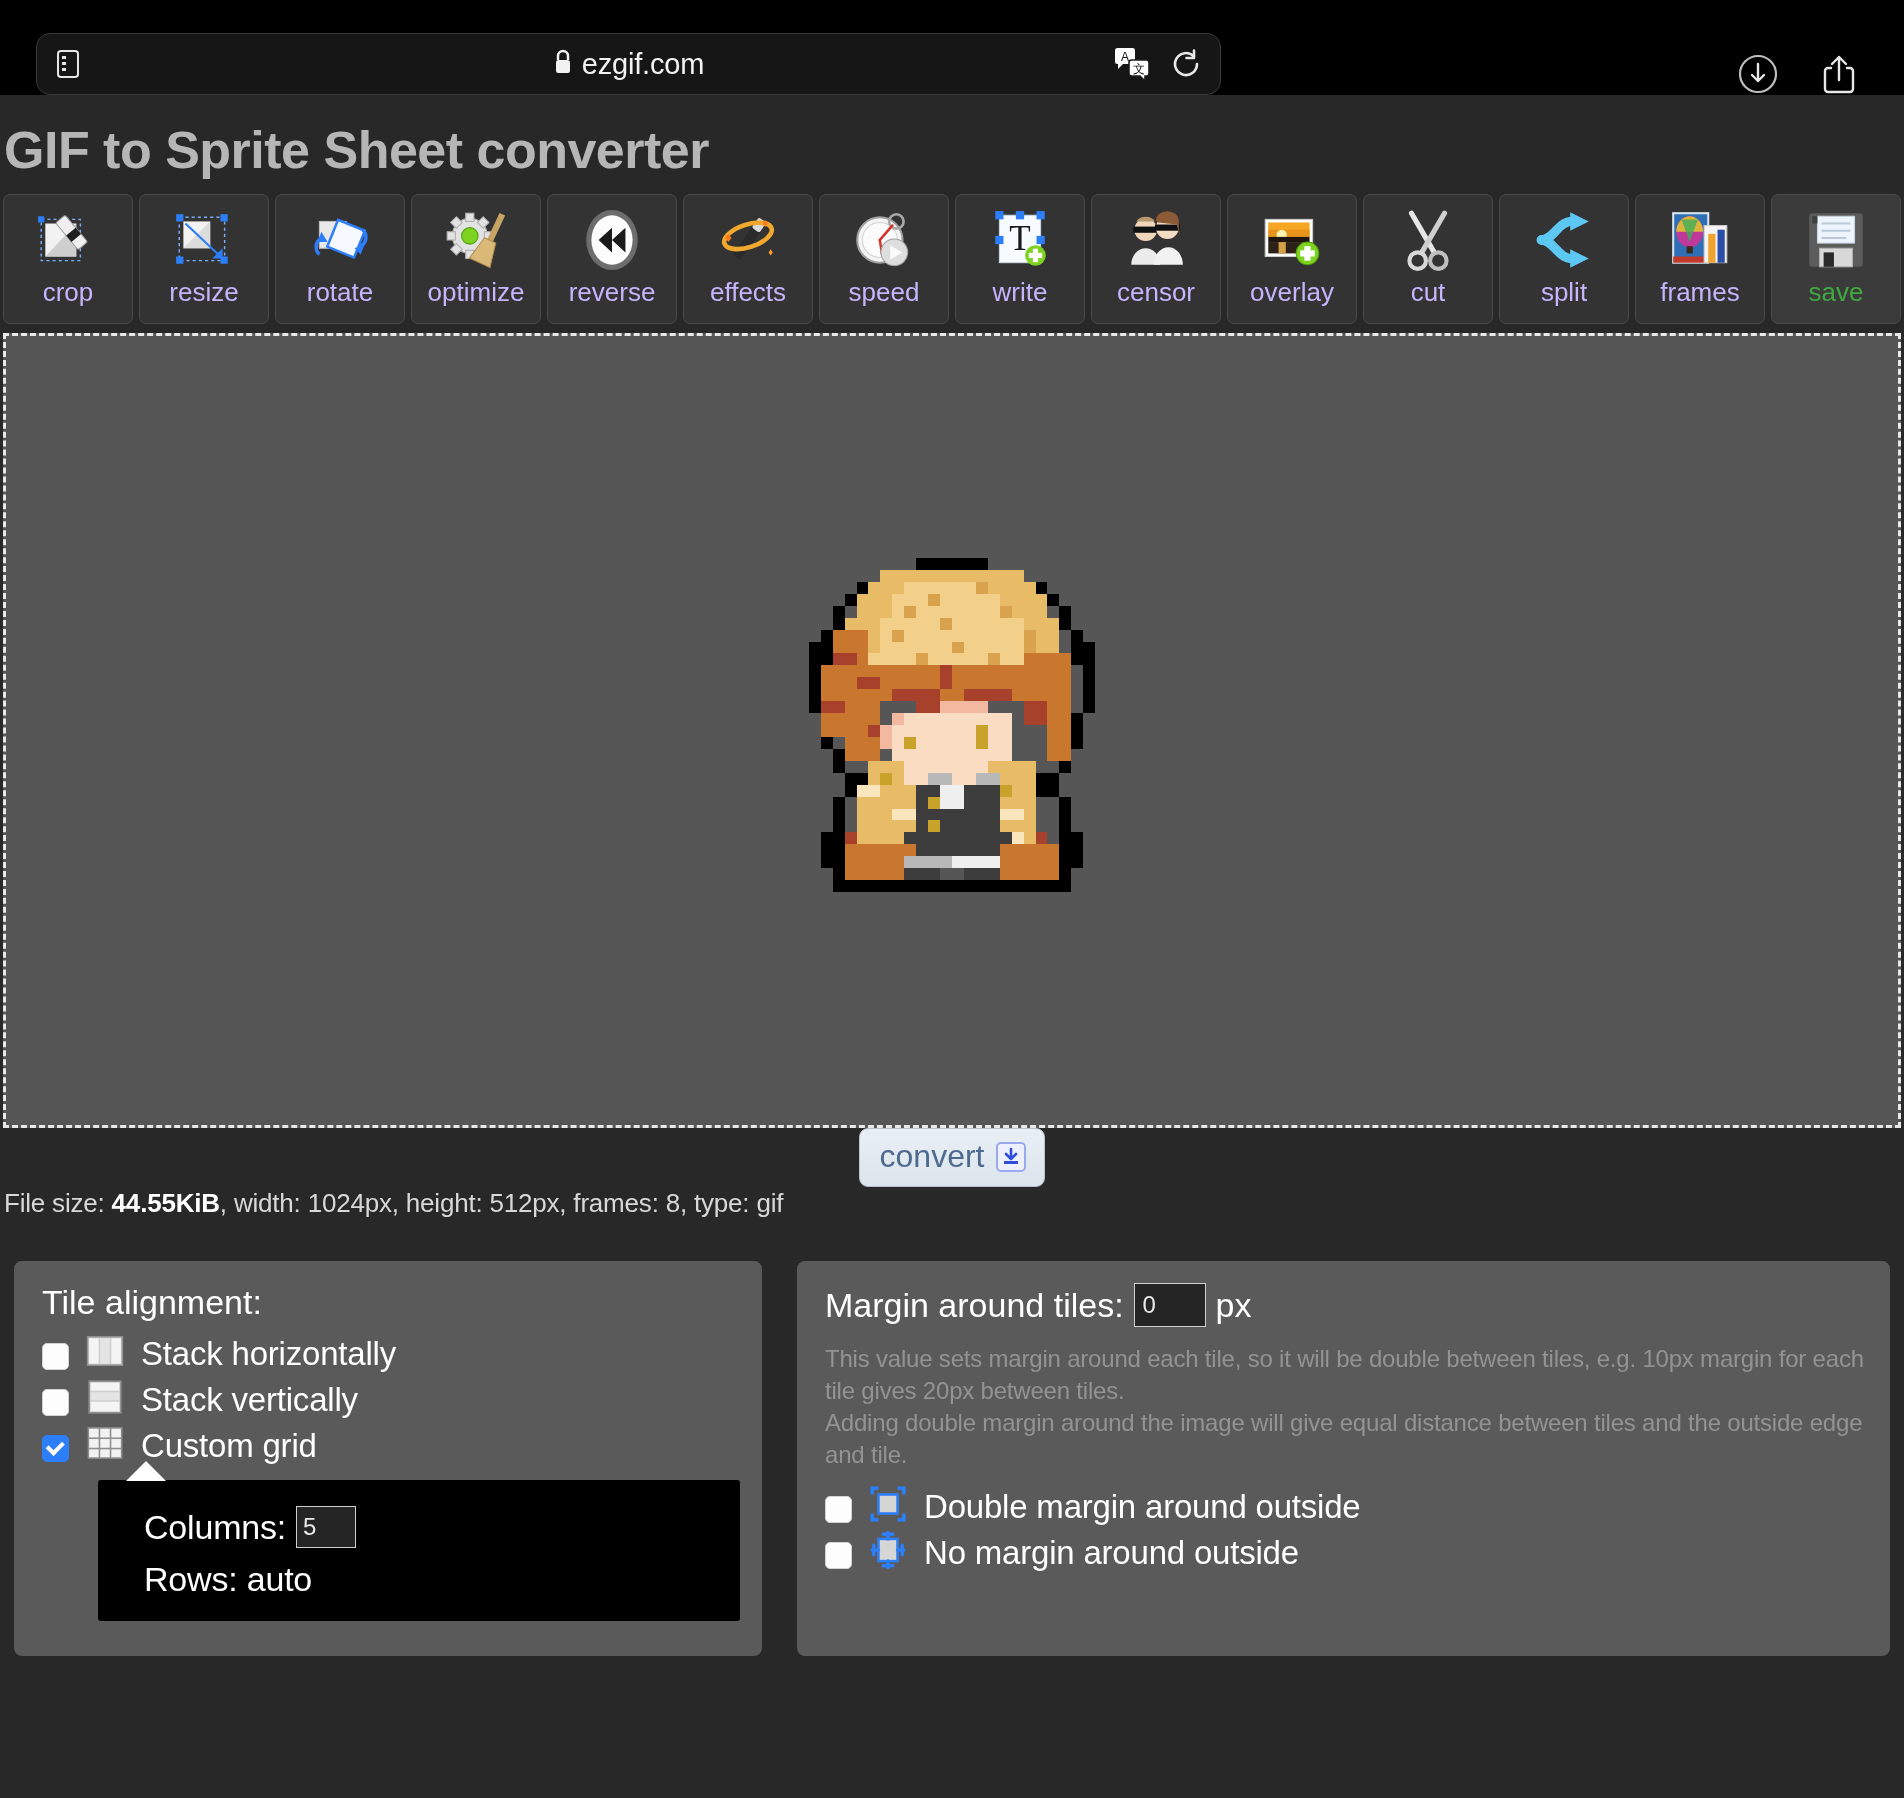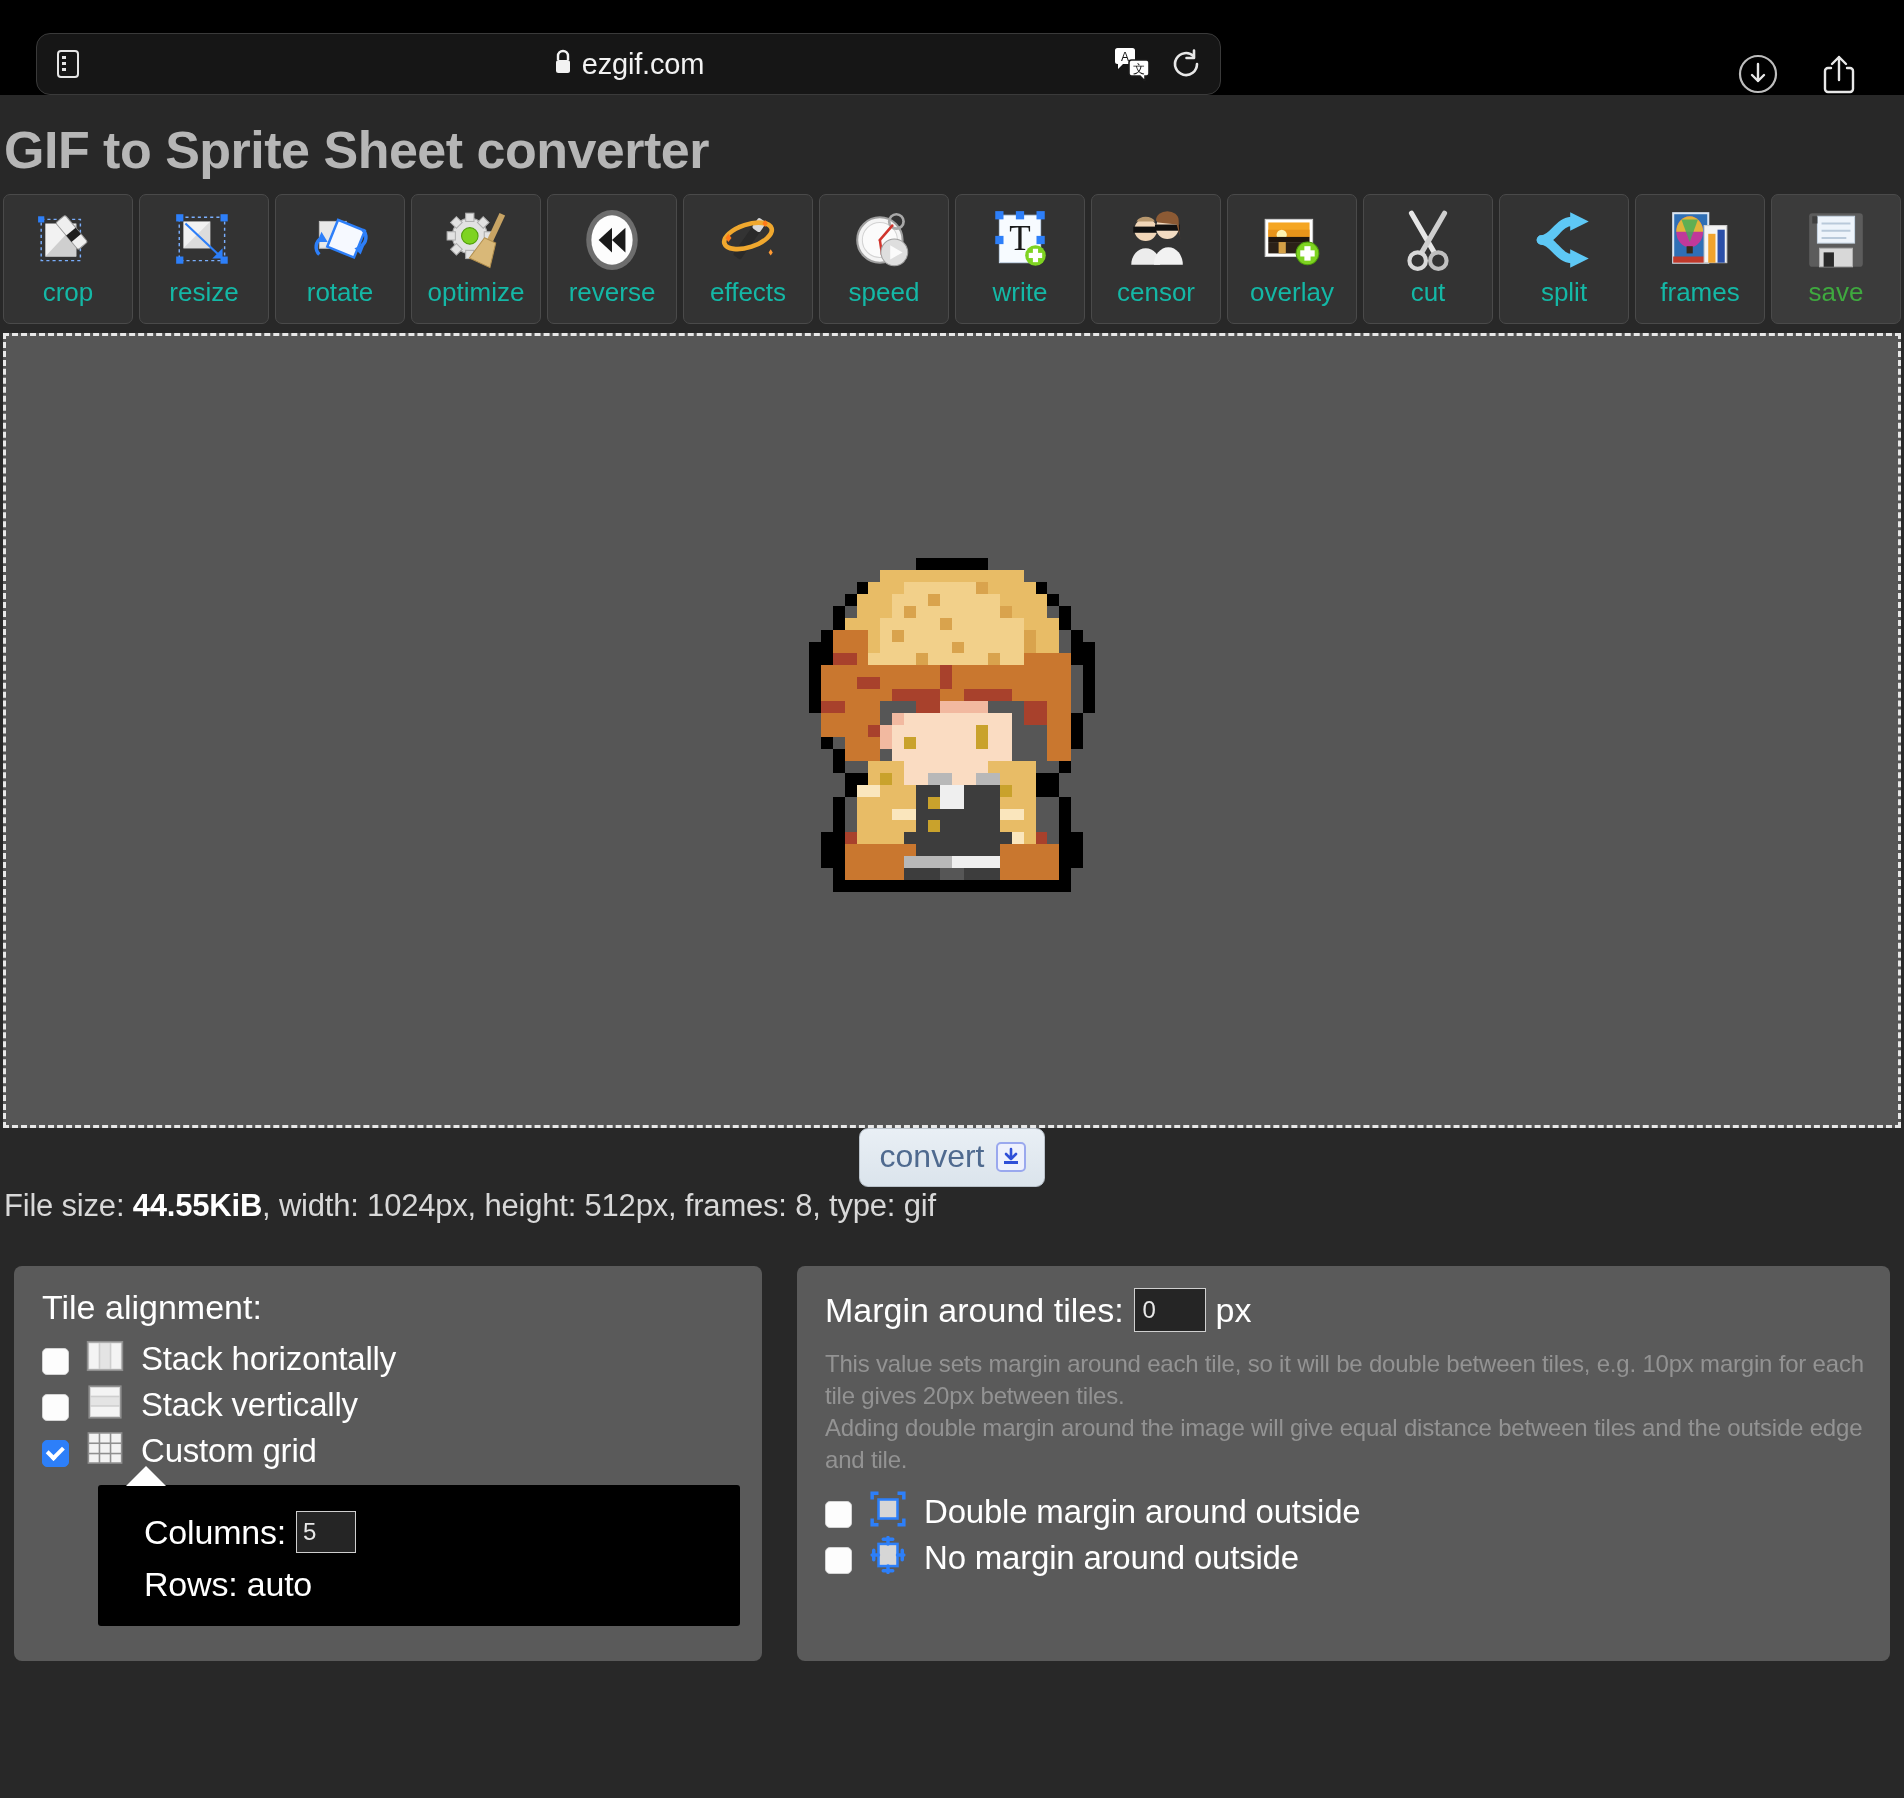--- a/index.html
+++ b/index.html
@@ -97,21 +97,21 @@
     display: flex;
     flex-direction: column;
     align-items: center;
     justify-content: flex-start;
     padding-top: 12px;
     min-width: 0;
   }
   .tool.save-tool { background: #3b3b3b; }
   .tool-icon { width: 66px; height: 66px; display: block; }
   .tool-label {
-    color: #14b8a6;
+    color: #c4b5fd;
     font-size: 26px;
     margin-top: 6px;
     line-height: 1;
   }
   .tool-label.green { color: #3fa93f; }
 
   
   .canvas-wrap {
     margin: 9px 3px 0 3px;
     height: 795px;
@@ -151,21 +151,21 @@
   .dl-badge {
     width: 30px; height: 30px;
     border: 2px solid #9aa8ee;
     border-radius: 5px;
     background: #eef1fd;
     display: flex; align-items: center; justify-content: center;
   }
 
   .fileinfo {
     color: #d8d8d8;
-    font-size: 31px;
+    font-size: 26px;
     padding: 8px 0 0 4px;
     letter-spacing: -0.2px;
   }
   .fileinfo b { font-weight: bold; color: #ffffff; }
 
   
   .panels {
     display: flex;
     gap: 35px;
     padding: 42px 14px 0 14px;

